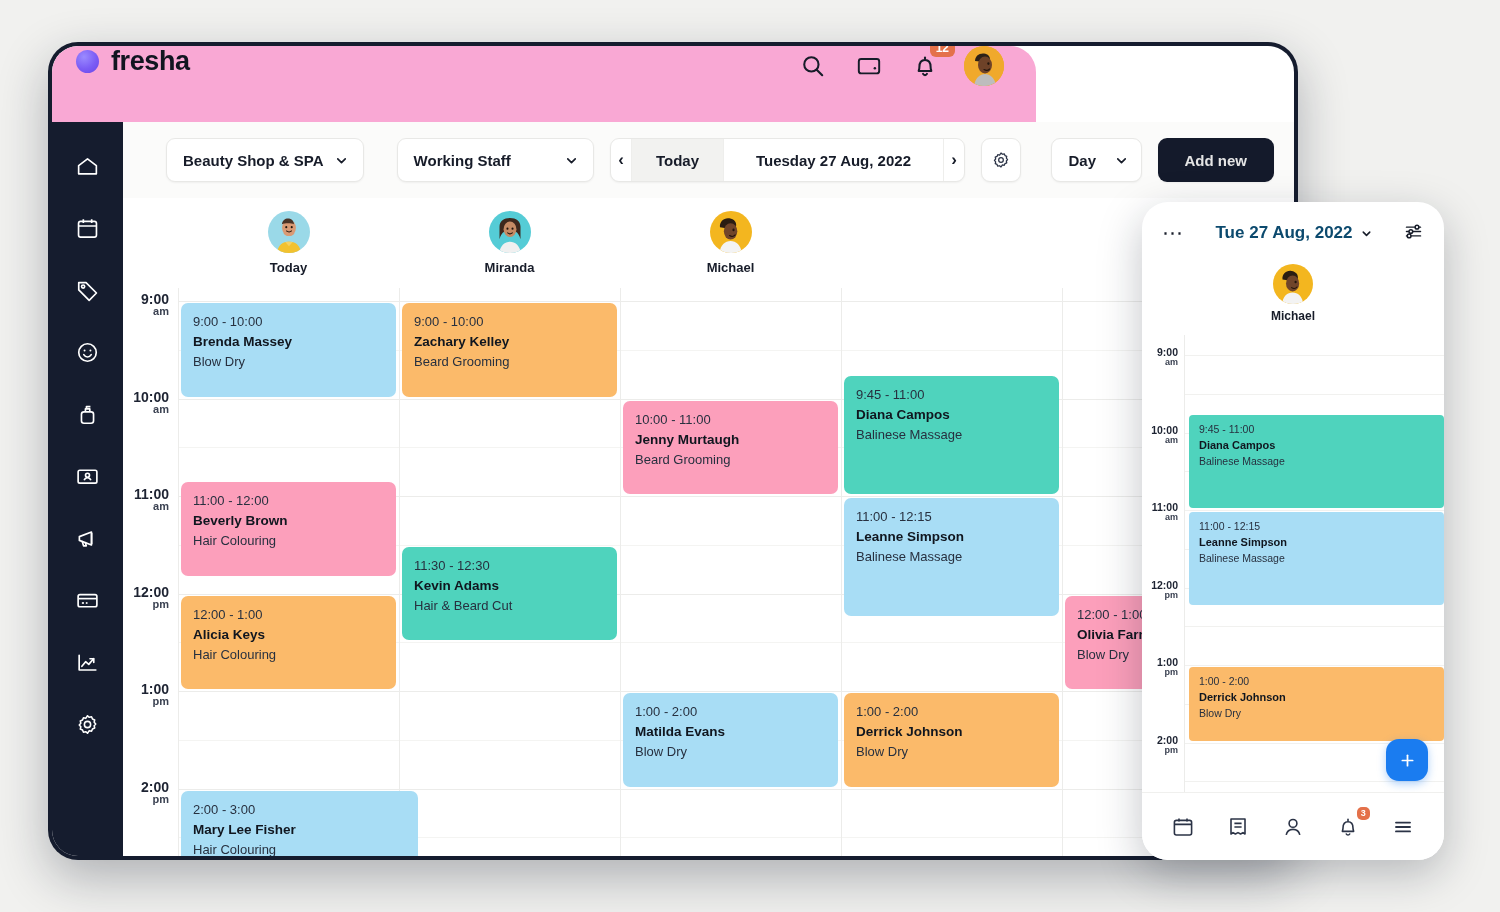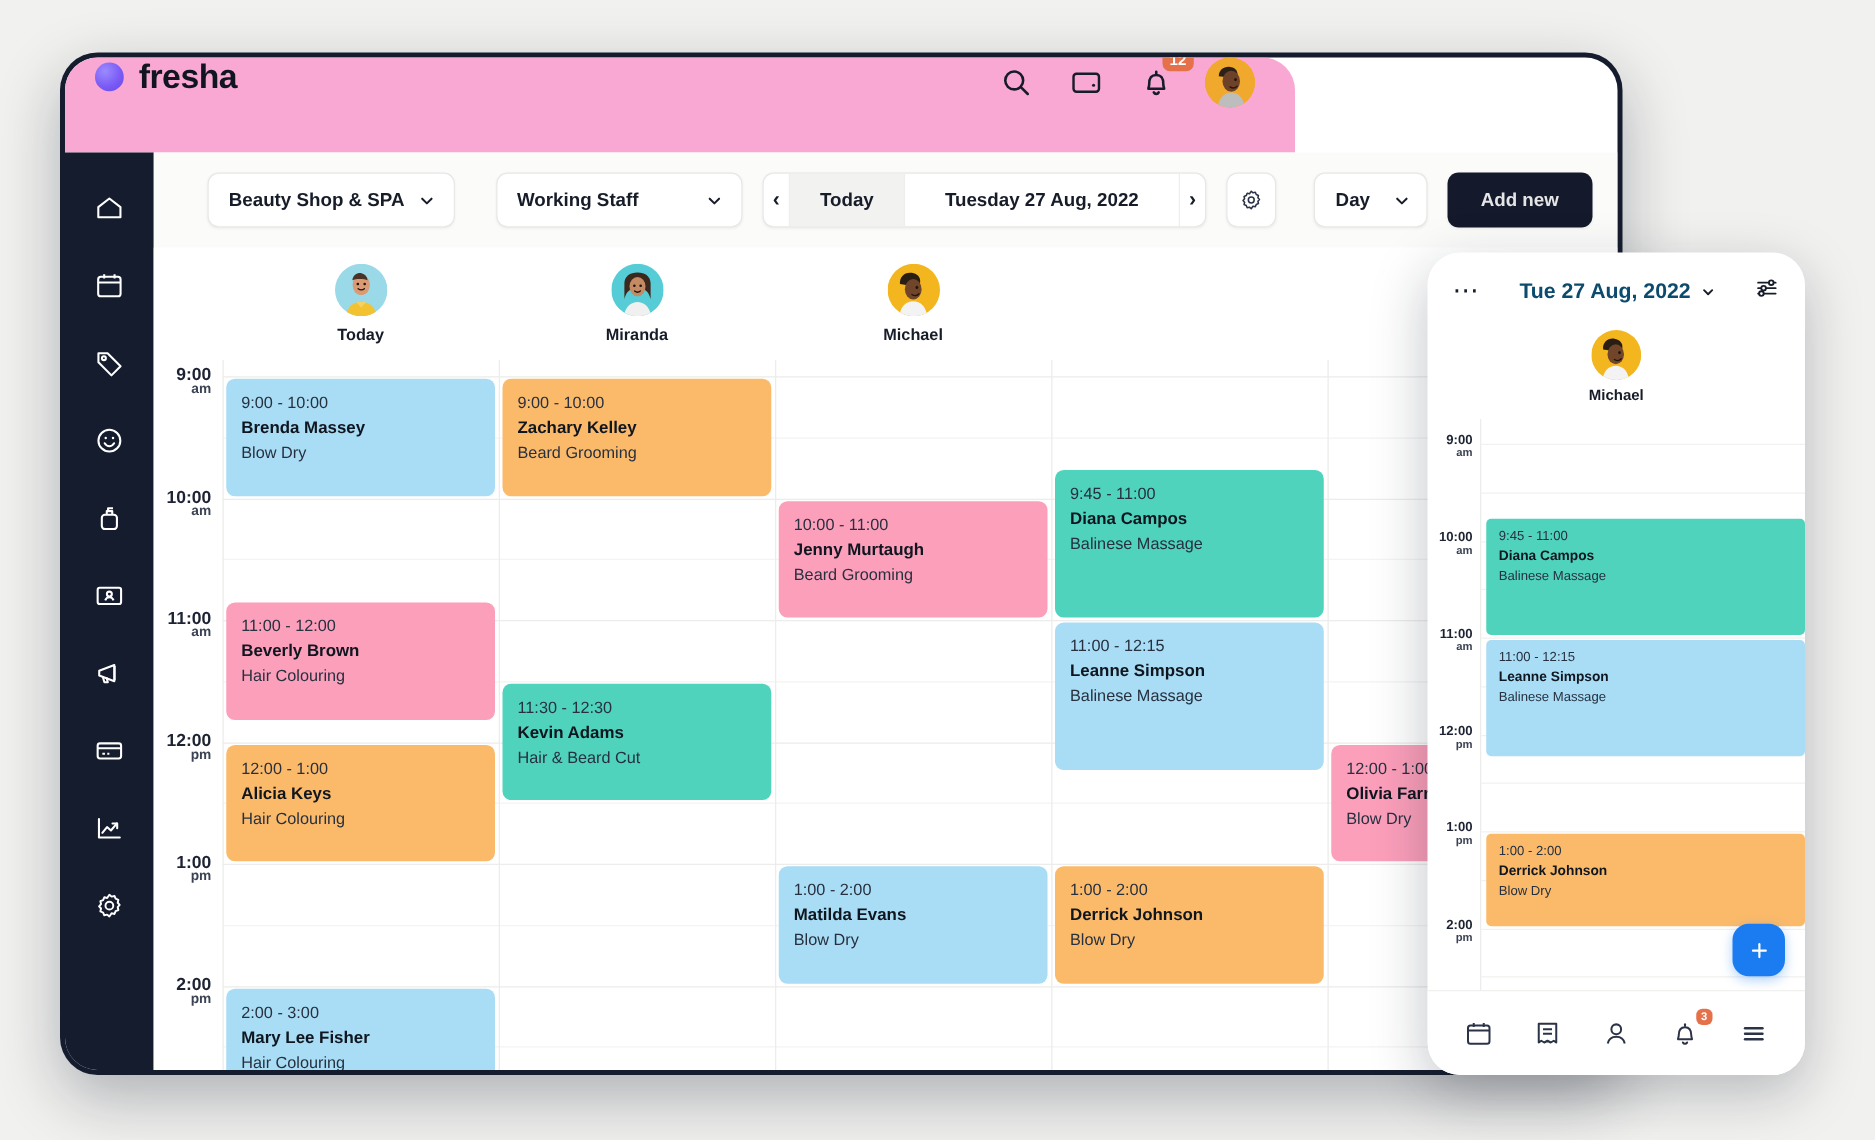--- a/index.html
+++ b/index.html
@@ -451,21 +451,21 @@
               <div class="appt" style="background: rgb(252, 159, 187); left: 3px; width: 215px; top: 194px; height: 93.5px;">
                 <div class="a-time">11:00 - 12:00</div>
      <div class="a-name">Beverly Brown</div>
      <div class="a-svc">Hair Colouring</div>
               </div>
               <div class="appt" style="background: rgb(251, 186, 106); left: 3px; width: 215px; top: 307.5px; height: 93.5px;">
                 <div class="a-time">12:00 - 1:00</div>
      <div class="a-name">Alicia Keys</div>
      <div class="a-svc">Hair Colouring</div>
               </div>
-              <div class="appt" style="background: rgb(168, 221, 245); left: 3px; width: 215px; top: 502.5px; height: 93.5px;">
+              <div class="appt" style="background: rgb(168, 221, 245); left: 3px; width: 237px; top: 502.5px; height: 93.5px;">
                 <div class="a-time">2:00 - 3:00</div>
      <div class="a-name">Mary Lee Fisher</div>
      <div class="a-svc">Hair Colouring</div>
               </div>
               <div class="appt" style="background: rgb(251, 186, 106); left: 224px; width: 215px; top: 15px; height: 93.5px;">
                 <div class="a-time">9:00 - 10:00</div>
      <div class="a-name">Zachary Kelley</div>
      <div class="a-svc">Beard Grooming</div>
               </div>
               <div class="appt" style="background: rgb(79, 211, 189); left: 224px; width: 215px; top: 258.75px; height: 93.5px;">

